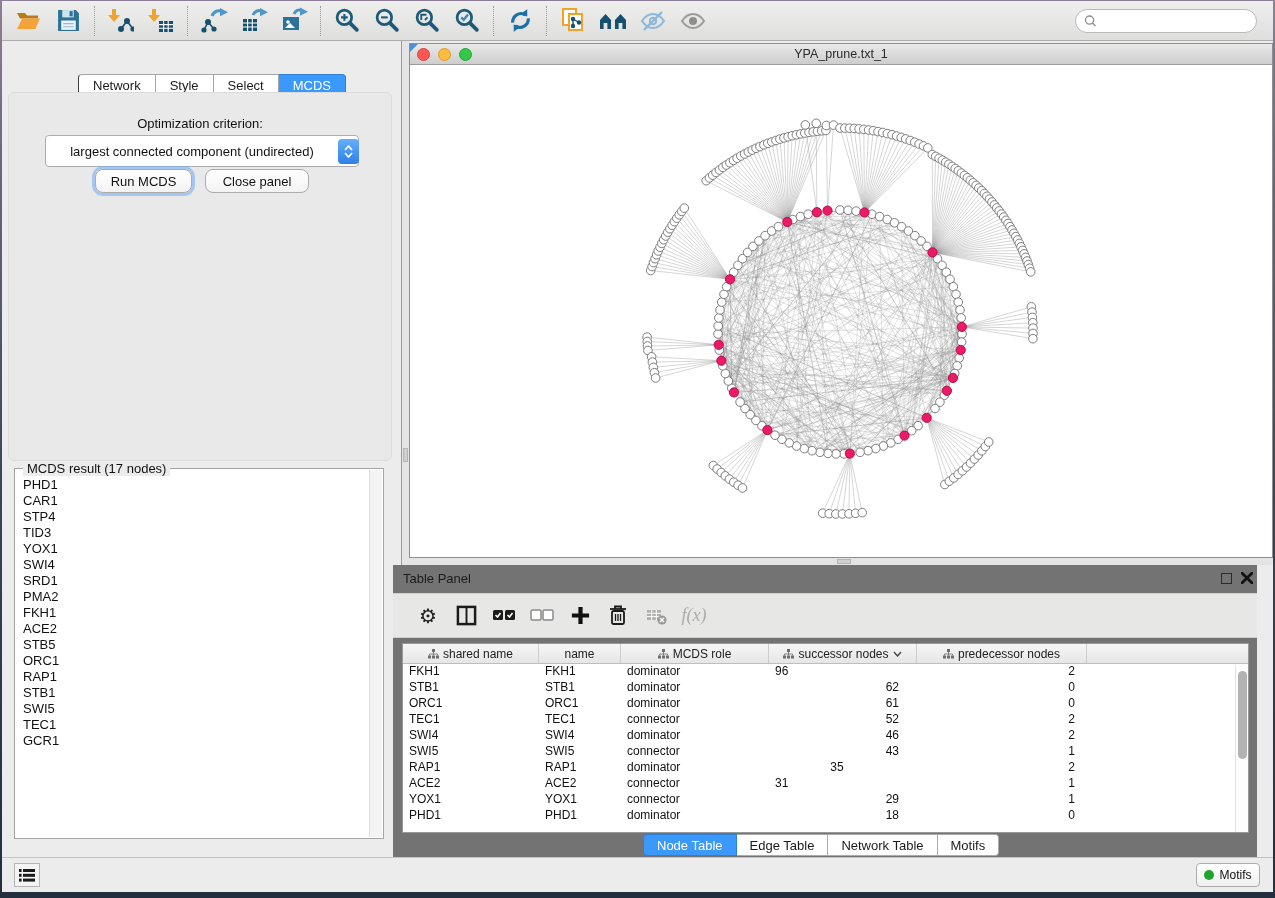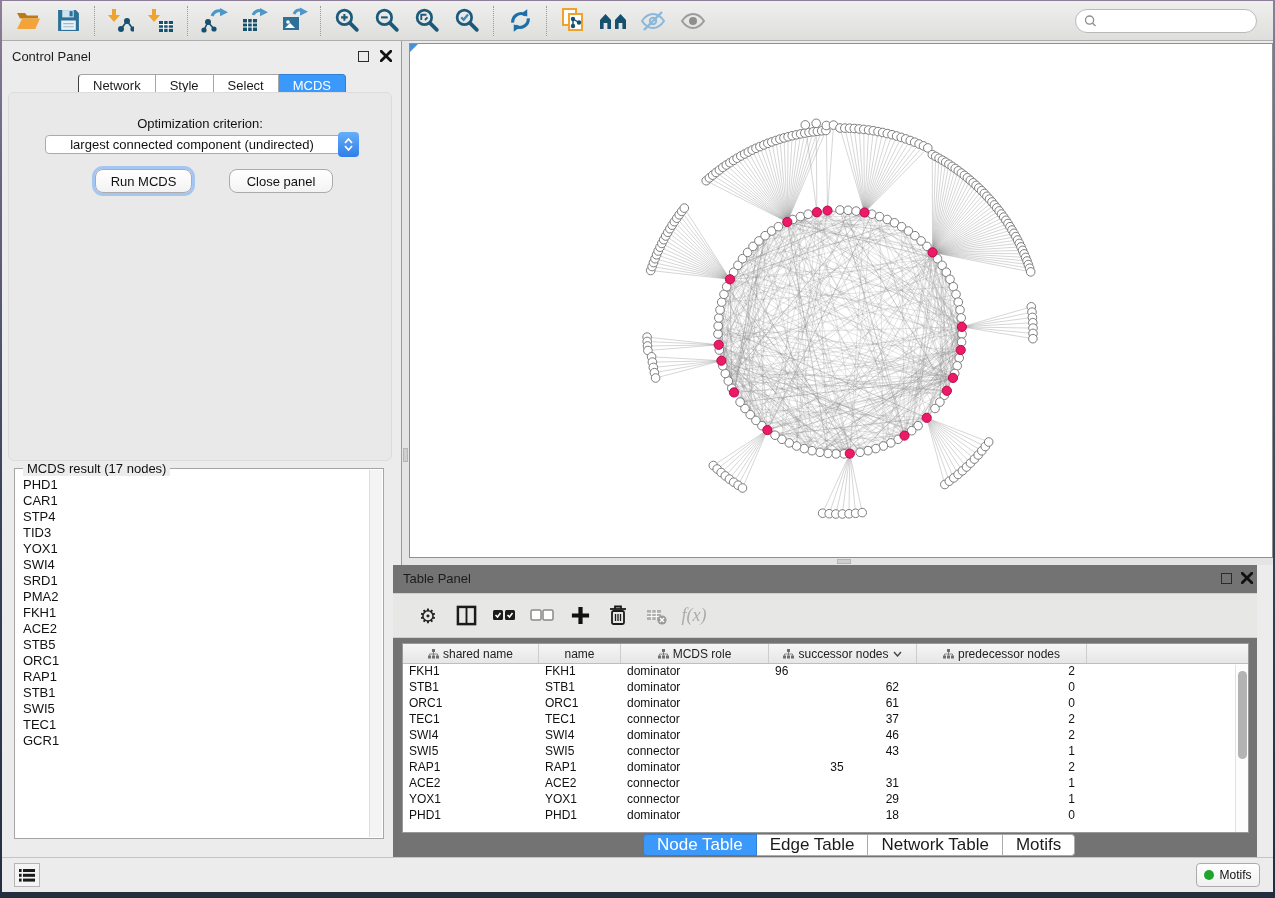--- a/index.html
+++ b/index.html
@@ -29,30 +29,30 @@
   .close-ic{position:absolute;top:3px;width:12px;height:12px;}
   #cp-tabs{position:absolute;left:76px;top:33px;height:23px;display:flex;}
   .seg{height:23px;display:flex;align-items:center;justify-content:center;font-size:13px;color:#1b1b1b;
     background:#fff;border:1px solid #A6A6A6;border-left:none;padding:0 14px;}
   .seg:first-child{border-left:1px solid #404040;border-radius:4px 0 0 4px;}
   .seg:last-child{border-radius:0 4px 4px 0;}
   .seg.sel{background:#3B99FC;border-color:#2F7FD6;color:#fff;}
   #cp-content{position:absolute;left:6px;top:51px;width:384px;height:369px;background:#E9E9E9;
     border:1px solid #DCDCDC;border-radius:6px;}
   #opt-label{position:absolute;left:0;top:23px;width:100%;text-align:center;font-size:13px;color:#111;}
-  #criterion{position:absolute;left:36px;top:42px;width:314px;height:19px;background:#fff;
+  #criterion{position:absolute;left:36px;top:42px;width:314px;height:32px;background:#fff;
     border:1px solid #ABABAB;border-radius:4px;display:flex;align-items:center;}
   #criterion .val{flex:1;text-align:center;font-size:13px;color:#111;}
   #criterion .stepper{width:21px;height:25px;margin-right:-1px;border-radius:4px;
     background:linear-gradient(#66AFFA,#2E7FE8);display:flex;flex-direction:column;
     align-items:center;justify-content:center;gap:1px;}
   .btn{position:absolute;height:24px;background:linear-gradient(#fff,#F3F3F3);border:1px solid #ABABAB;
     border-radius:8px;font-size:13px;color:#111;display:flex;align-items:center;justify-content:center;}
   #run-btn{left:86px;top:76px;width:97px;box-shadow:0 0 0 3px rgba(110,170,245,.55);}
-  #closepanel-btn{left:196px;top:76px;width:104px;margin-left:24px;}
+  #closepanel-btn{left:196px;top:76px;width:104px;}
   #mcds-group{position:absolute;left:12px;top:427px;width:370px;height:371px;border:1px solid #A5A5A5;background:#fff;}
   #mcds-legend{position:absolute;left:8px;top:-8px;background:#ECECEC;padding:0 4px;font-size:13px;color:#111;}
   #mcds-list{position:absolute;left:1px;top:8px;right:15px;bottom:1px;overflow:hidden;
     font-size:13px;color:#111;line-height:16px;padding-left:7px;}
   #mcds-scroll{position:absolute;right:1px;top:1px;bottom:1px;width:13px;background:#F4F4F4;border-left:1px solid #DDD;}
 
   
   #v-splitter{position:absolute;left:400px;top:40px;width:7px;height:816px;background:#E4E4E4;}
   #v-splitter .grip{position:absolute;left:1px;top:407px;width:5px;height:14px;background:#CFCFCF;border:1px solid #B5B5B5;}
   #h-splitter{position:absolute;left:407px;top:557px;width:864px;height:7px;background:#E4E4E4;}
@@ -78,21 +78,21 @@
   .fx{font-family:"Liberation Serif",serif;font-style:italic;font-size:18px;color:#ABABAB;}
   #node-table{position:absolute;left:9px;top:78px;width:847px;height:190px;background:#fff;border:1px solid #999;}
   #tbl-head{display:flex;height:20px;background:linear-gradient(#F6F6F6,#E6E6E6);border-bottom:1px solid #BEBEBE;}
   .th{display:flex;align-items:center;font-size:12px;color:#222;border-right:1px solid #CDCDCD;
     padding:0 4px;gap:4px;justify-content:center;}
   .trow{display:flex;height:16px;font-size:12px;color:#111;}
   .td{padding:0 6px;overflow:hidden;white-space:nowrap;}
   #tbl-scroll{position:absolute;right:0;top:21px;bottom:0;width:13px;background:#FDFDFD;border-left:1px solid #E2E2E2;}
   #tbl-thumb{position:absolute;left:2px;top:6px;width:9px;height:88px;background:#B3B3B3;border-radius:5px;}
   #tp-tabs{position:absolute;left:250px;top:269px;height:22px;display:flex;}
-  .tp-tab{height:22px;display:flex;align-items:center;justify-content:center;font-size:17px;color:#1b1b1b;
+  .tp-tab{height:22px;display:flex;align-items:center;justify-content:center;font-size:13px;color:#1b1b1b;
     background:#fff;border:1px solid #ABABAB;border-left:none;padding:0 13px;}
   .tp-tab:first-child{border-left:1px solid #ABABAB;border-radius:4px 0 0 4px;}
   .tp-tab:last-child{border-radius:0 4px 4px 0;}
   .tp-tab.sel{background:#3B99FC;border-color:#2F7FD6;color:#fff;}
 
   
   #status-bar{position:absolute;left:0;top:856px;width:100%;height:35px;background:#ECECEC;border-top:1px solid #C4C4C4;}
   #list-btn{position:absolute;left:12px;top:5px;width:26px;height:24px;background:#F4F4F4;border:1px solid #B5B5B5;
     display:flex;align-items:center;justify-content:center;}
   #memory-btn{position:absolute;right:13px;top:5px;width:64px;height:24px;background:linear-gradient(#fff,#F0F0F0);
@@ -249,27 +249,20 @@
     <div id="search-box">
       <svg width="14" height="14" viewBox="0 0 14 14">
           <circle cx="6" cy="6" r="4.4" stroke="#8E8E8E" stroke-width="1.4" fill="none"></circle>
           <path d="M9.4 9.4l3 3" stroke="#8E8E8E" stroke-width="1.4"></path>
         </svg>
       <input type="text" placeholder="" style="">
     </div>
   </div>
 
   <div id="control-panel">
-    <div class="panel-head">
-      <span class="panel-title">Control Panel</span>
-      <span class="float-ic" style="left:356px"></span>
-      <svg class="close-ic" style="left:378px" viewBox="0 0 10 10">
-          <path d="M1 1l8 8M9 1L1 9" stroke="#111" stroke-width="2.3" stroke-linecap="round"></path>
-        </svg>
-    </div>
     <div id="cp-tabs">
         <div class="seg">Network</div>
         <div class="seg">Style</div>
         <div class="seg">Select</div>
         <div class="seg sel">MCDS</div>
       </div>
     <div id="cp-content">
       <div id="opt-label">Optimization criterion:</div>
       <div id="criterion">
         <span class="val">largest connected component (undirected)</span>
@@ -311,20 +304,26 @@
   </div>
 
   <div id="v-splitter">
       <div class="grip"></div>
     </div>
   <div id="h-splitter">
       <div class="grip"></div>
     </div>
 
   <div id="network-window">
+    <div id="net-titlebar">
+      <span class="tl" style="left:7px;background:#FC5753;border:1px solid #DF3E3A;"></span>
+      <span class="tl" style="left:28px;background:#FDBC40;border:1px solid #DE9B2D;"></span>
+      <span class="tl" style="left:49px;background:#34C748;border:1px solid #23A734;"></span>
+      <span id="net-title">YPA_prune.txt_1</span>
+    </div>
     <div id="net-corner"></div>
     <div id="net-canvas">
       <svg id="net-svg" width="862" height="492">
           <g stroke="#8A8A8A" stroke-width="0.7" stroke-opacity="0.33">
             <line x1="430.0" y1="145.0" x2="469.6" y2="151.6"></line>
             <line x1="390.4" y1="151.6" x2="318.3" y2="316.0"></line>
             <line x1="417.9" y1="388.4" x2="501.7" y2="365.7"></line>
             <line x1="458.0" y1="385.7" x2="548.3" y2="237.1"></line>
             <line x1="394.2" y1="383.6" x2="312.8" y2="300.8"></line>
             <line x1="550.0" y1="244.9" x2="517.0" y2="181.4"></line>
@@ -1308,21 +1307,21 @@
             <div class="td" style="width: 136px; text-align: left;">ORC1</div>
             <div class="td" style="width: 82px; text-align: left;">ORC1</div>
             <div class="td" style="width: 148px; text-align: left;">dominator</div>
             <div class="td" style="width: 148px; text-align: right; padding-right: 18px;">61</div>
             <div class="td" style="width: 170px; text-align: right; padding-right: 12px;">0</div>
           </div>
           <div class="trow">
             <div class="td" style="width: 136px; text-align: left;">TEC1</div>
             <div class="td" style="width: 82px; text-align: left;">TEC1</div>
             <div class="td" style="width: 148px; text-align: left;">connector</div>
-            <div class="td" style="width: 148px; text-align: right; padding-right: 18px;">37</div>
+            <div class="td" style="width: 148px; text-align: right; padding-right: 18px;">52</div>
             <div class="td" style="width: 170px; text-align: right; padding-right: 12px;">2</div>
           </div>
           <div class="trow">
             <div class="td" style="width: 136px; text-align: left;">SWI4</div>
             <div class="td" style="width: 82px; text-align: left;">SWI4</div>
             <div class="td" style="width: 148px; text-align: left;">dominator</div>
             <div class="td" style="width: 148px; text-align: right; padding-right: 18px;">46</div>
             <div class="td" style="width: 170px; text-align: right; padding-right: 12px;">2</div>
           </div>
           <div class="trow">
@@ -1336,21 +1335,21 @@
             <div class="td" style="width: 136px; text-align: left;">RAP1</div>
             <div class="td" style="width: 82px; text-align: left;">RAP1</div>
             <div class="td" style="width: 148px; text-align: left;">dominator</div>
             <div class="td" style="width: 148px; text-align: center; padding-right: 18px;">35</div>
             <div class="td" style="width: 170px; text-align: right; padding-right: 12px;">2</div>
           </div>
           <div class="trow">
             <div class="td" style="width: 136px; text-align: left;">ACE2</div>
             <div class="td" style="width: 82px; text-align: left;">ACE2</div>
             <div class="td" style="width: 148px; text-align: left;">connector</div>
-            <div class="td" style="width: 148px; text-align: right; padding-right: 18px;">31</div>
+            <div class="td" style="width: 148px; text-align: left; padding-right: 18px;">31</div>
             <div class="td" style="width: 170px; text-align: right; padding-right: 12px;">1</div>
           </div>
           <div class="trow">
             <div class="td" style="width: 136px; text-align: left;">YOX1</div>
             <div class="td" style="width: 82px; text-align: left;">YOX1</div>
             <div class="td" style="width: 148px; text-align: left;">connector</div>
             <div class="td" style="width: 148px; text-align: right; padding-right: 18px;">29</div>
             <div class="td" style="width: 170px; text-align: right; padding-right: 12px;">1</div>
           </div>
           <div class="trow">

